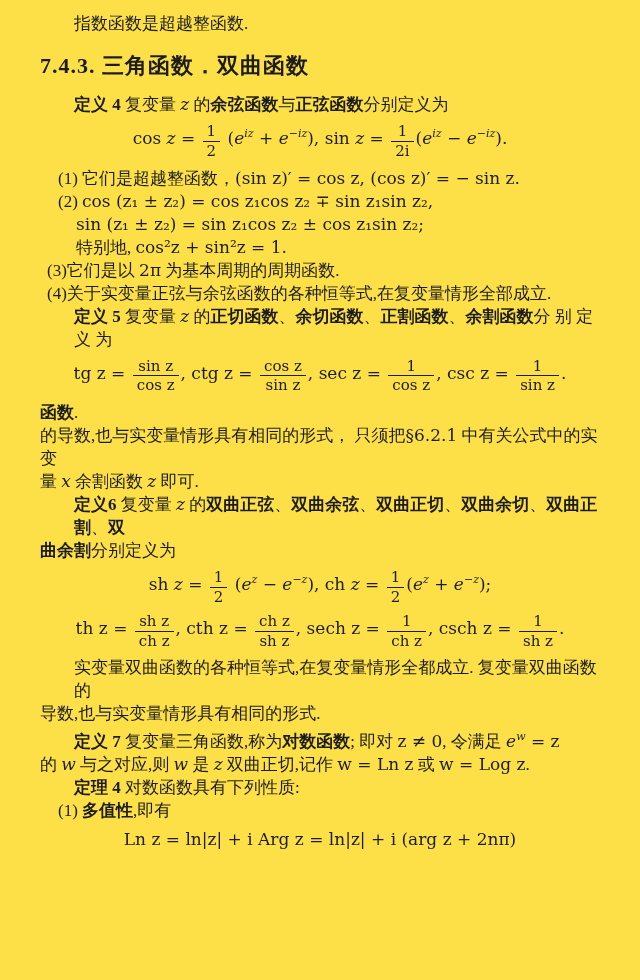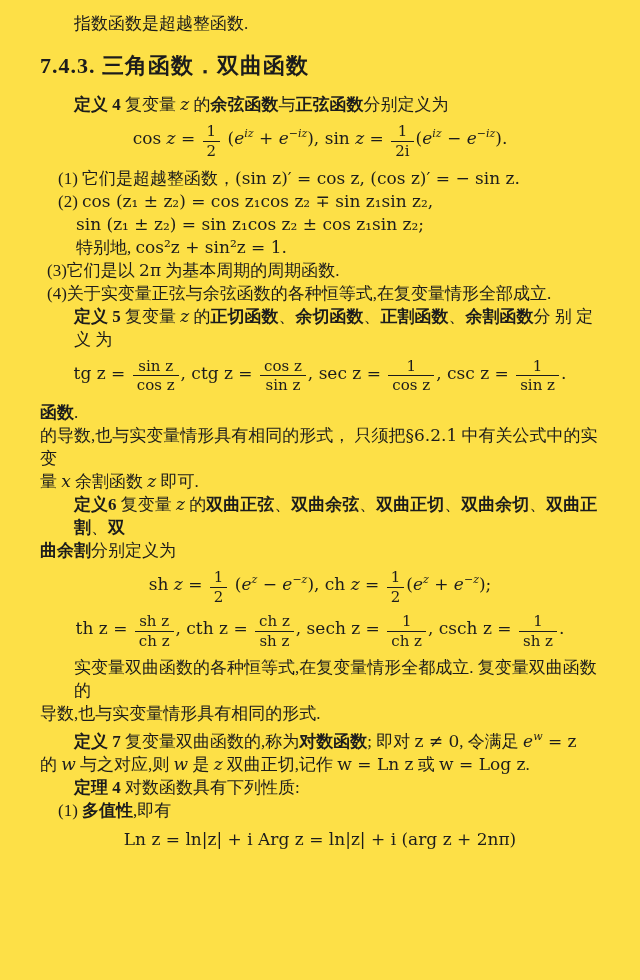--- a/index.html
+++ b/index.html
@@ -49,19 +49,19 @@
       <div class="formula"><span class="math">tg z = </span><span class="frac math"><span class="num">sin z</span><span class="den">cos z</span></span><span class="math">,   ctg z = </span><span class="frac math"><span class="num">cos z</span><span class="den">sin z</span></span><span class="math">,   sec z = </span><span class="frac math"><span class="num">1</span><span class="den">cos z</span></span><span class="math">,   csc z = </span><span class="frac math"><span class="num">1</span><span class="den">sin z</span></span><span class="math">.</span></div>
       <div class="line"><span class="zh b">函数</span><span class="zh">.</span></div>
       <div class="line"><span class="zh">的导数,也与实变量情形具有相同的形式， 只须把</span><span class="math">§6.2.1</span><span class="zh"> 中有关公式中的实变</span></div>
       <div class="line"><span class="zh">量 </span><span class="math it">x</span><span class="zh"> 余割函数 </span><span class="math it">z</span><span class="zh"> 即可.</span></div>
       <div class="line indent"><span class="zh b">定义6</span><span class="zh">  复变量 </span><span class="math it">z</span><span class="zh"> 的</span><span class="zh b">双曲正弦</span><span class="zh">、</span><span class="zh b">双曲余弦</span><span class="zh">、</span><span class="zh b">双曲正切</span><span class="zh">、</span><span class="zh b">双曲余切</span><span class="zh">、</span><span class="zh b">双曲正割</span><span class="zh">、</span><span class="zh b">双</span></div>
       <div class="line"><span class="zh b">曲余割</span><span class="zh">分别定义为</span></div>
       <div class="formula"><span class="math">sh </span><span class="math it">z</span><span class="math"> = </span><span class="frac math"><span class="num">1</span><span class="den">2</span></span><span class="math"> (</span><span class="math it">e</span><sup class="s">z</sup><span class="math"> − </span><span class="math it">e</span><sup class="s">−z</sup><span class="math">),   ch </span><span class="math it">z</span><span class="math"> = </span><span class="frac math"><span class="num">1</span><span class="den">2</span></span><span class="math">(</span><span class="math it">e</span><sup class="s">z</sup><span class="math"> + </span><span class="math it">e</span><sup class="s">−z</sup><span class="math">);</span></div>
       <div class="formula"><span class="math">th z = </span><span class="frac math"><span class="num">sh z</span><span class="den">ch z</span></span><span class="math">,   cth z = </span><span class="frac math"><span class="num">ch z</span><span class="den">sh z</span></span><span class="math">,   sech z = </span><span class="frac math"><span class="num">1</span><span class="den">ch z</span></span><span class="math">,   csch z = </span><span class="frac math"><span class="num">1</span><span class="den">sh z</span></span><span class="math">.</span></div>
       <div class="line indent"><span class="zh">实变量双曲函数的各种恒等式,在复变量情形全都成立. 复变量双曲函数的</span></div>
       <div class="line"><span class="zh">导数,也与实变量情形具有相同的形式.</span></div>
-      <div class="line indent"><span class="zh b">定义 7</span><span class="zh">  复变量双曲函数的,称为</span><span class="zh b">对数函数</span><span class="zh">; 即对 </span><span class="math">z ≠ 0</span><span class="zh">, 令满足 </span><span class="math it">e</span><sup class="s">w</sup><span class="math"> = z</span></div>
+      <div class="line indent"><span class="zh b">定义 7</span><span class="zh">  复变量三角函数,称为</span><span class="zh b">对数函数</span><span class="zh">; 即对 </span><span class="math">z ≠ 0</span><span class="zh">, 令满足 </span><span class="math it">e</span><sup class="s">w</sup><span class="math"> = z</span></div>
       <div class="line"><span class="zh">的 </span><span class="math it">w</span><span class="zh"> 与之对应,则 </span><span class="math it">w</span><span class="zh"> 是 </span><span class="math it">z</span><span class="zh"> 双曲正切,记作 </span><span class="math">w = Ln z</span><span class="zh"> 或 </span><span class="math">w = Log z</span><span class="zh">.</span></div>
       <div class="line indent"><span class="zh b">定理 4</span><span class="zh">  对数函数具有下列性质:</span></div>
       <div class="line item"><span class="zh">(1) </span><span class="zh b">多值性</span><span class="zh">,即有</span></div>
       <div class="formula"><span class="math">Ln z = ln|z| + i Arg z = ln|z| + i (arg z + 2nπ)</span></div>
     </div>
 </div>
 
 </body></html>

